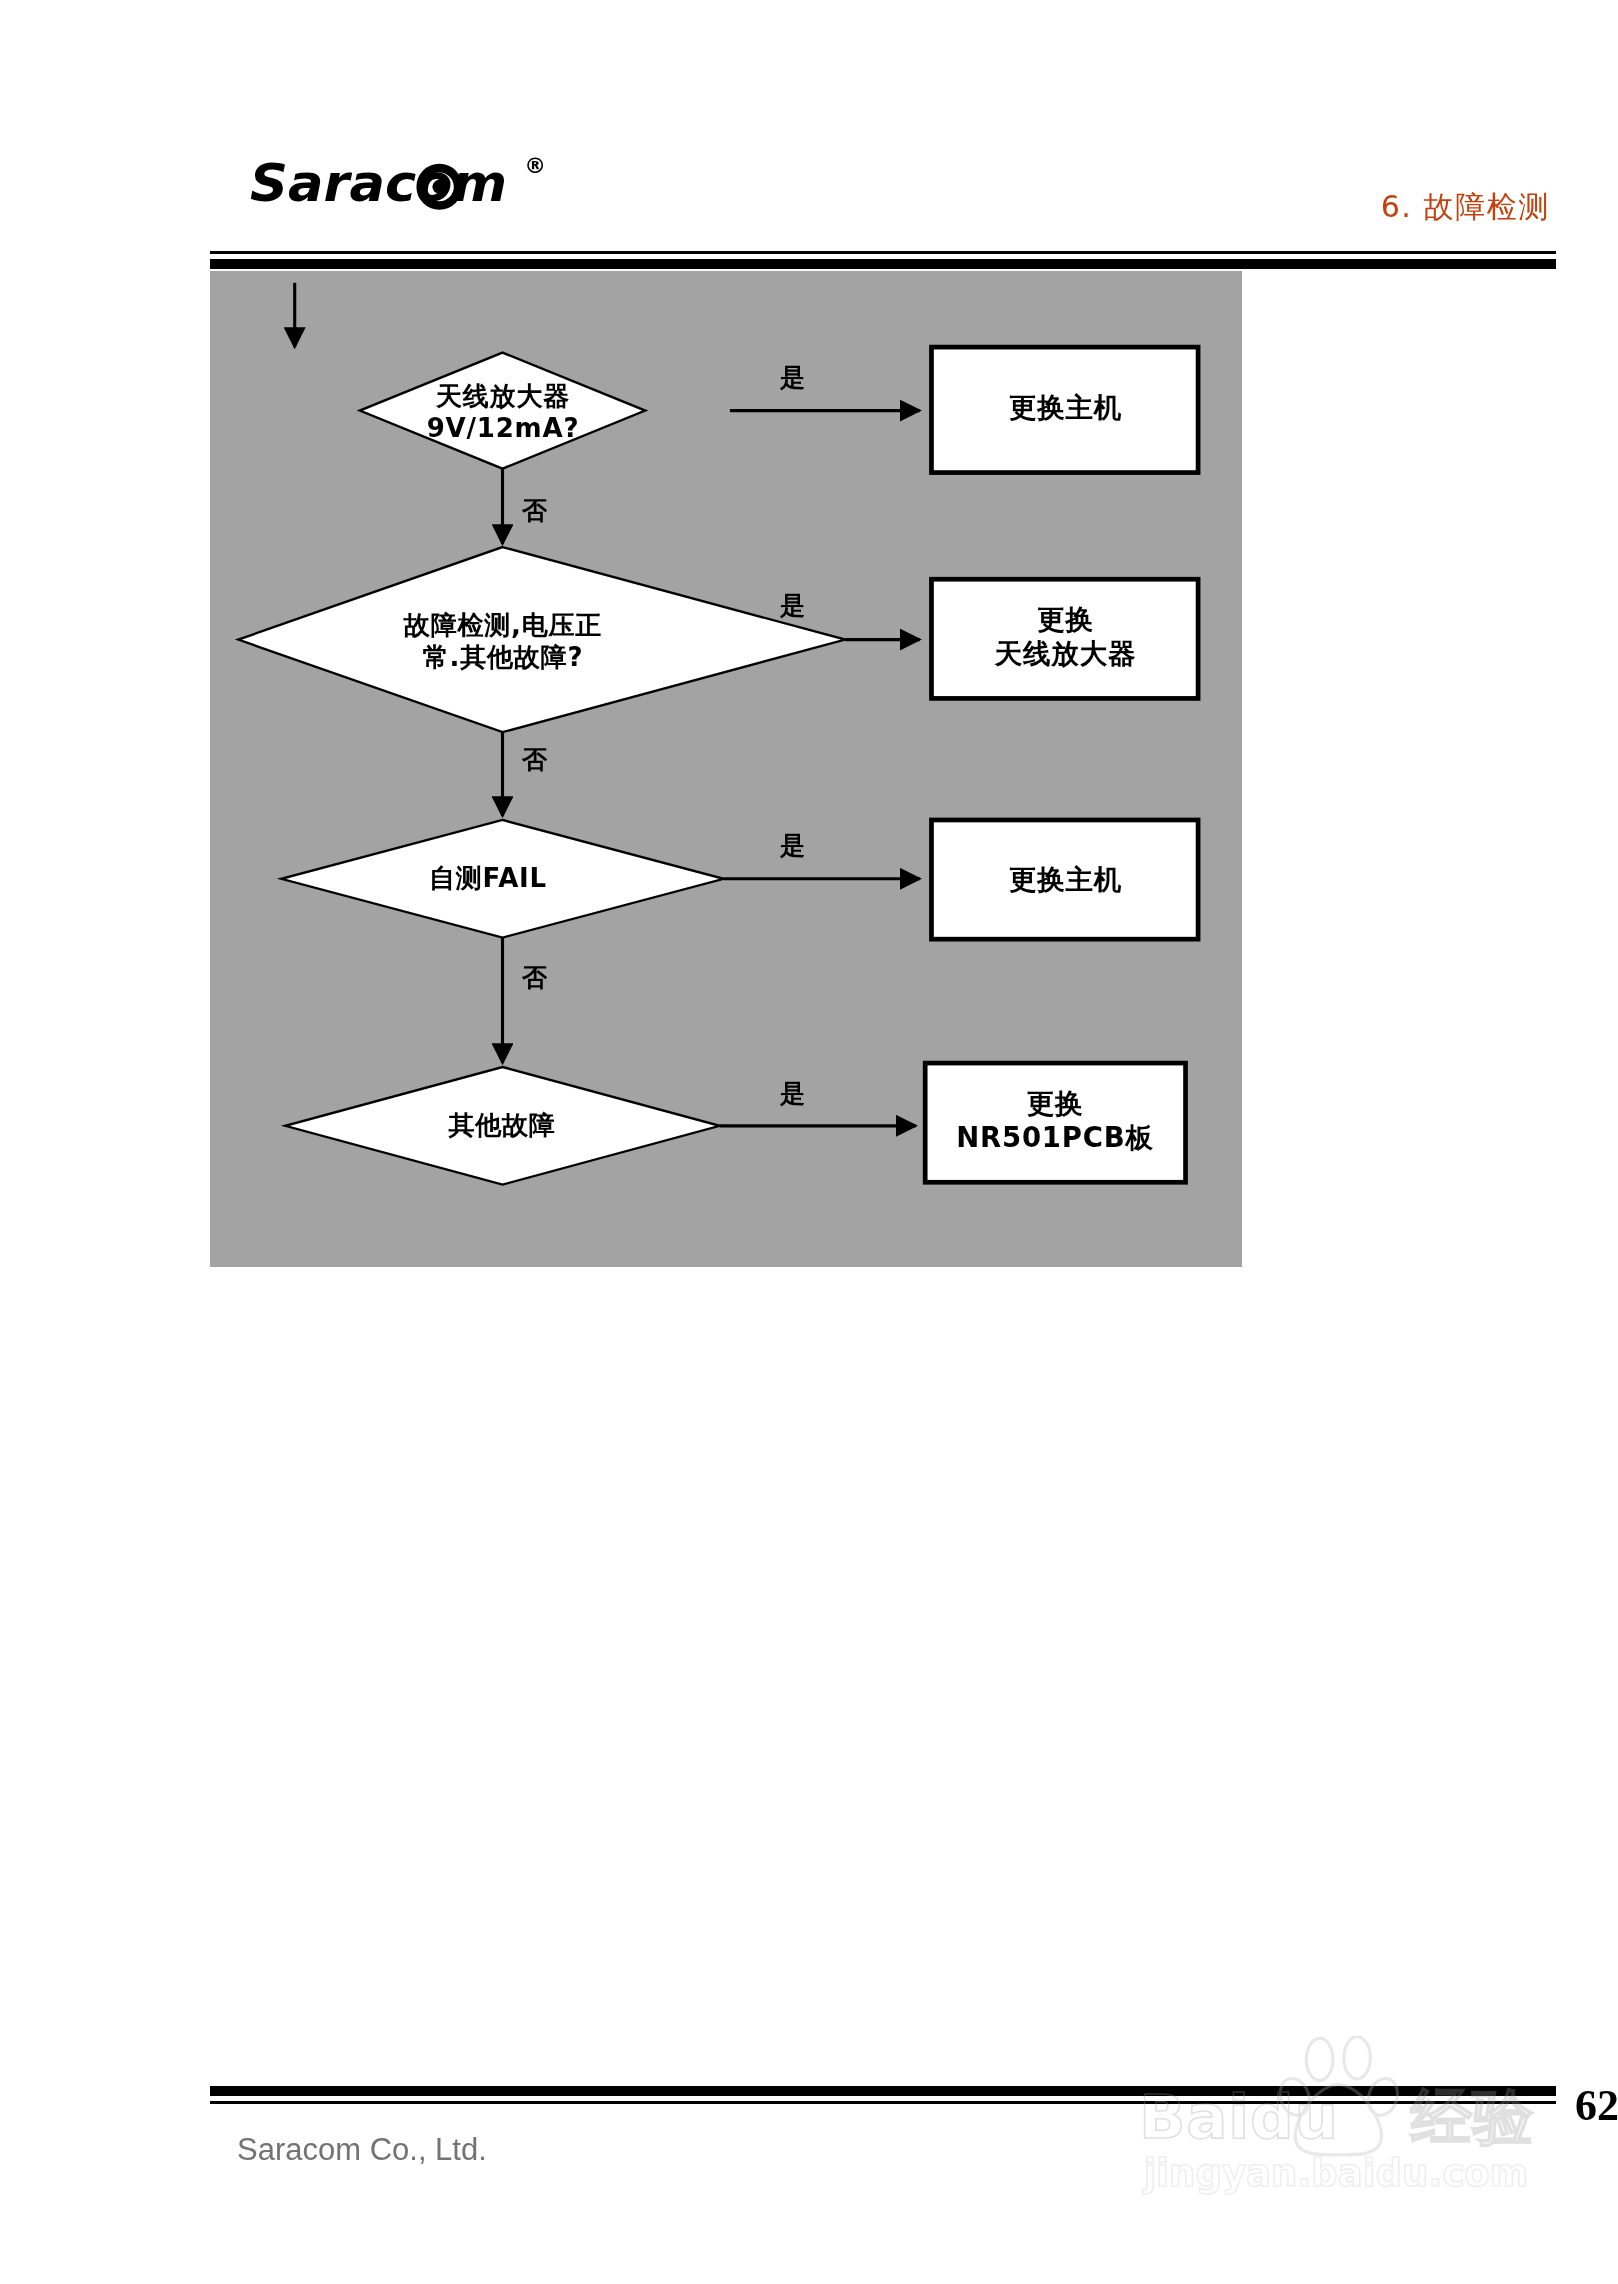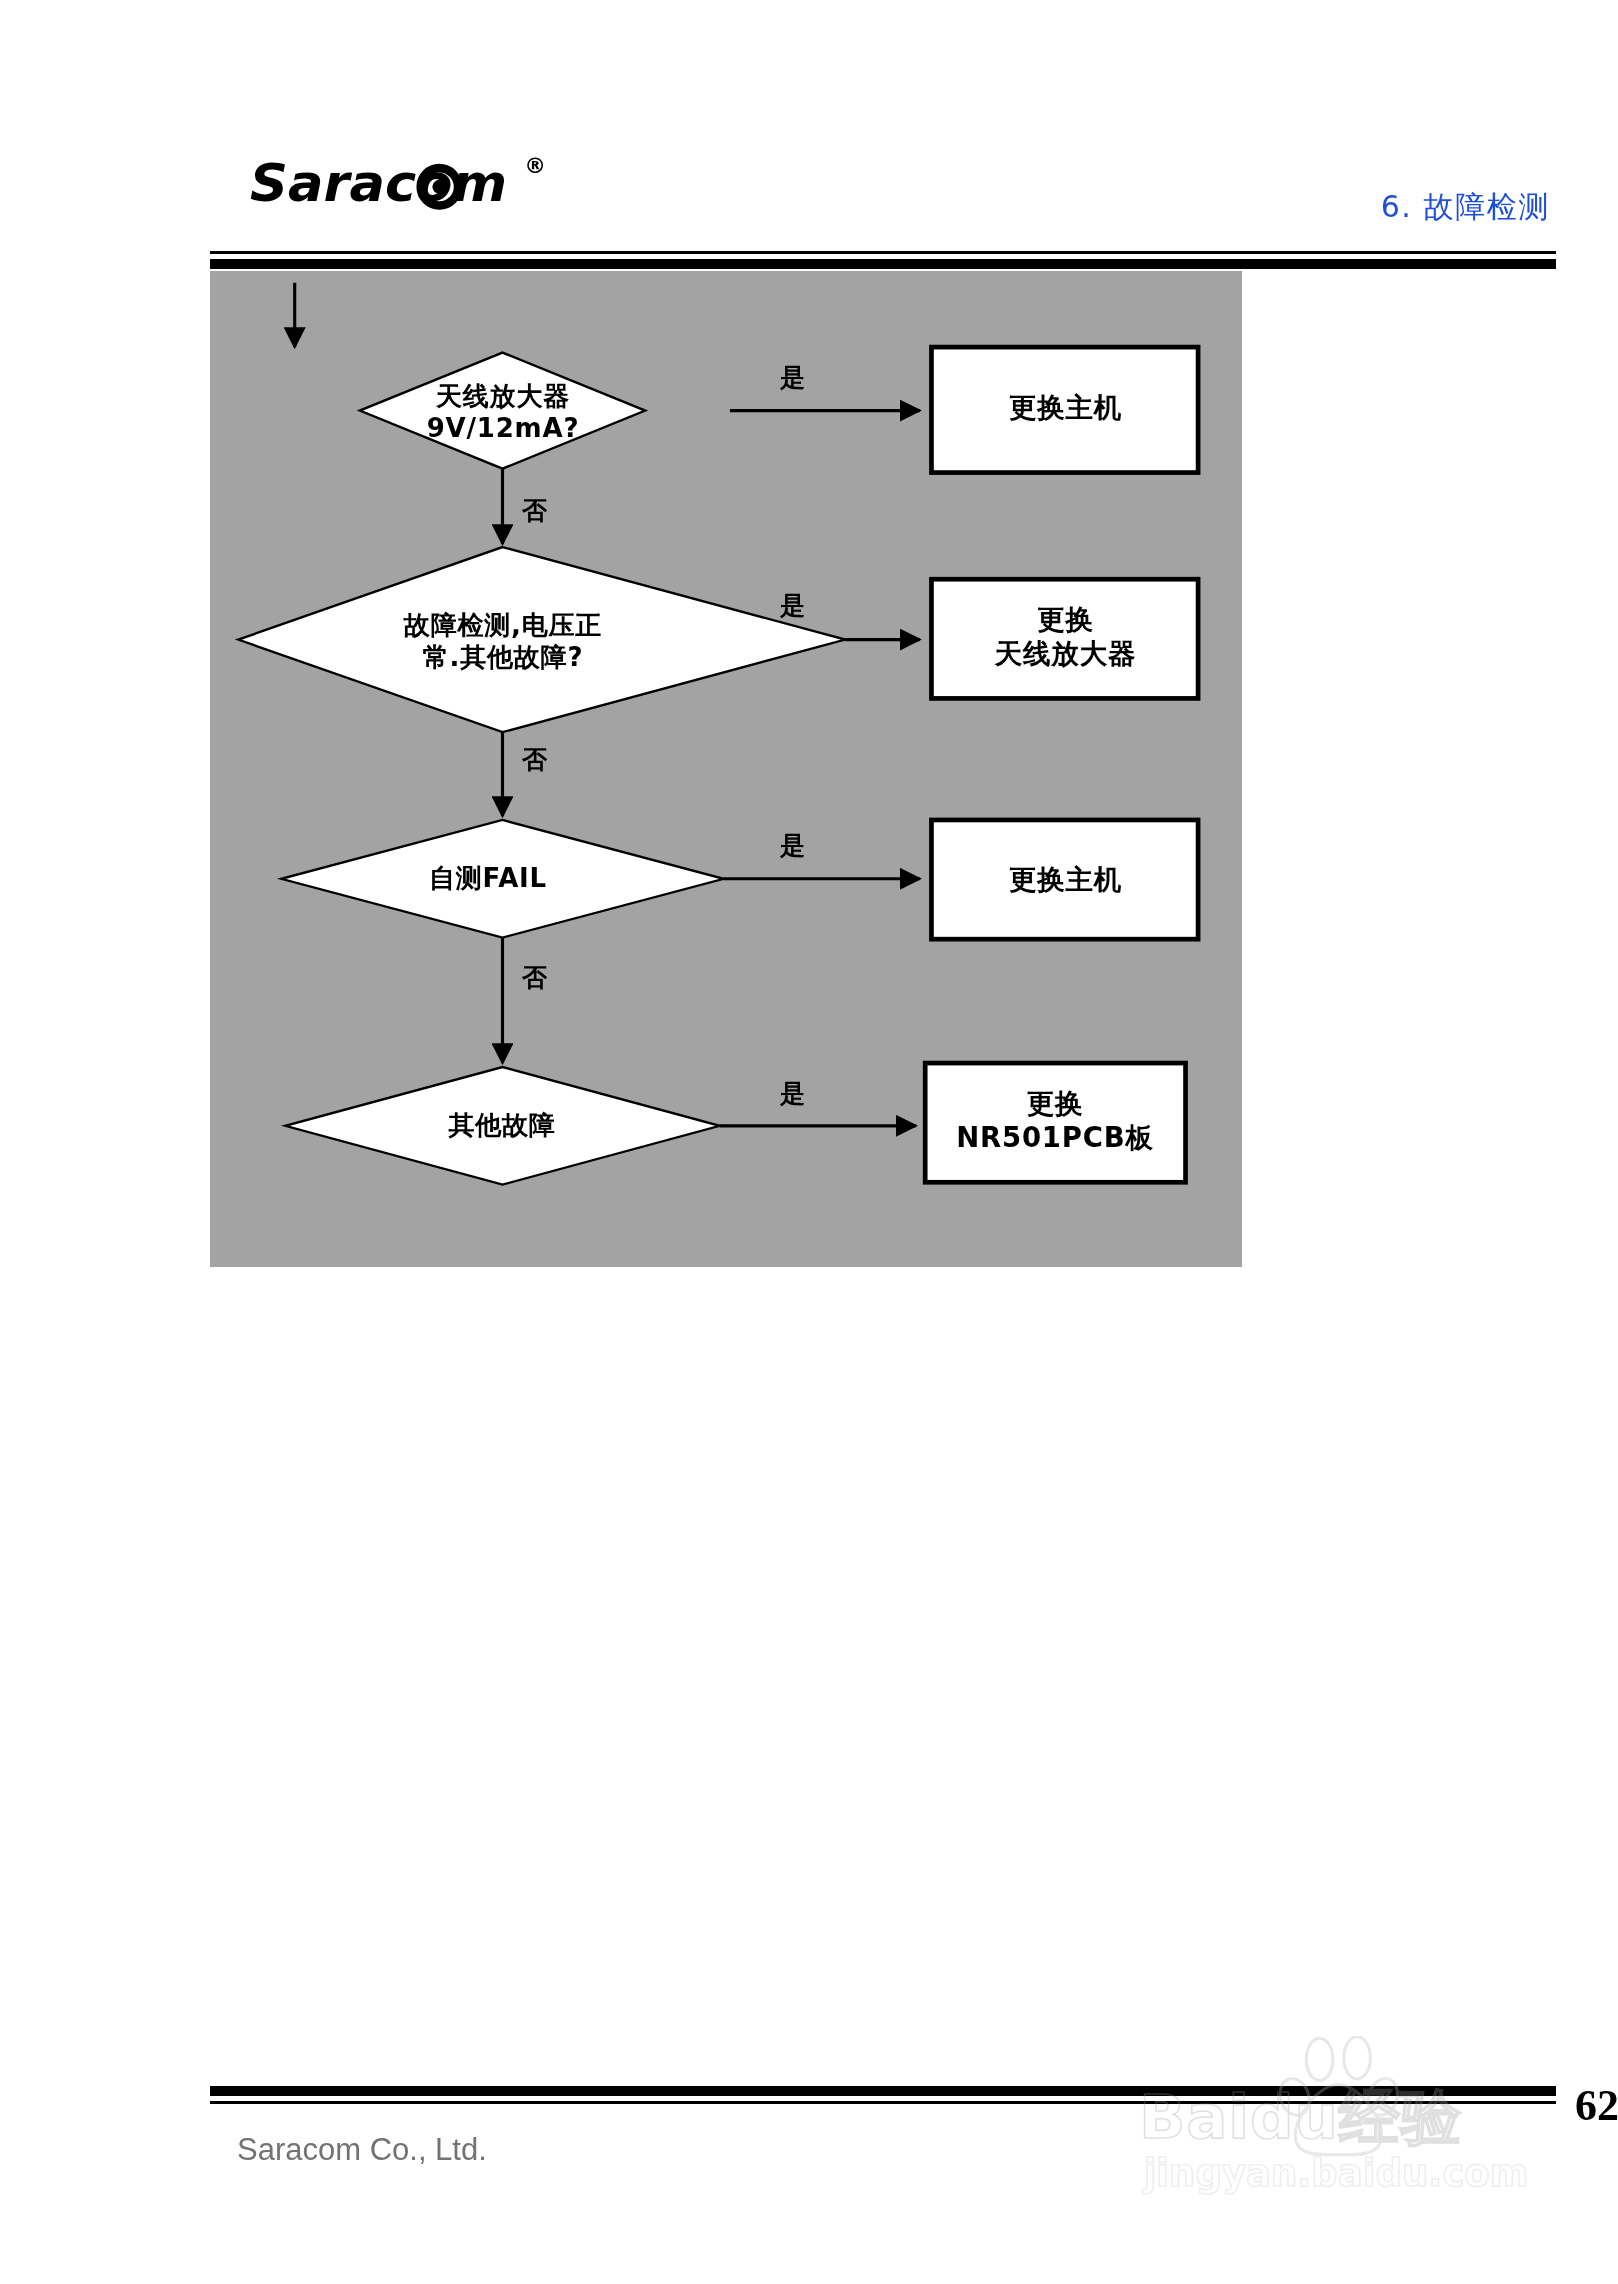--- a/index.html
+++ b/index.html
@@ -33,21 +33,21 @@
   .logo svg { display: block; width: 100%; height: 100%; }
 
   .header-title {
     position: absolute;
     right: 69px;
     top: 187px;
     font-family: "DejaVu Sans", sans-serif;
     font-size: 30px;
     letter-spacing: 1.6px;
     white-space: nowrap;
-    color: #1d4ed8;
+    color: #c2410c;
   }
 
   .rule {
     position: absolute;
     left: 210px;
     right: 63px;
   }
   .rule .thin {
     height: 3.1px;
     background: #000;
@@ -264,18 +264,18 @@
 
   <div class="watermark">
     <svg class="wm-paw" viewBox="0 0 160 160" xmlns="http://www.w3.org/2000/svg">
       <ellipse cx="52" cy="30" rx="17" ry="27" fill="none" stroke="#b4b4b4" stroke-width="4"></ellipse>
       <ellipse cx="100" cy="28" rx="17" ry="27" fill="none" stroke="#b4b4b4" stroke-width="4"></ellipse>
       <ellipse cx="20" cy="78" rx="18" ry="24" fill="none" stroke="#b4b4b4" stroke-width="4" transform="rotate(-18 20 78)"></ellipse>
       <ellipse cx="133" cy="78" rx="18" ry="24" fill="none" stroke="#b4b4b4" stroke-width="4" transform="rotate(18 133 78)"></ellipse>
       <path d="M76 62 C104 62 138 112 130 136 C124 154 96 152 76 152
                C56 152 28 154 22 136 C14 112 48 62 76 62 Z" fill="none" stroke="#b4b4b4" stroke-width="4"></path>
     </svg>
-    <div class="wm-logo"><span>Baidu</span><span style="">经验</span></div>
+    <div class="wm-logo"><span>Baidu</span><span style="margin-left:72px;">经验</span></div>
     <div class="wm-url">jingyan.baidu.com</div>
   </div>
 
 </div>
 
 
 </body></html>

